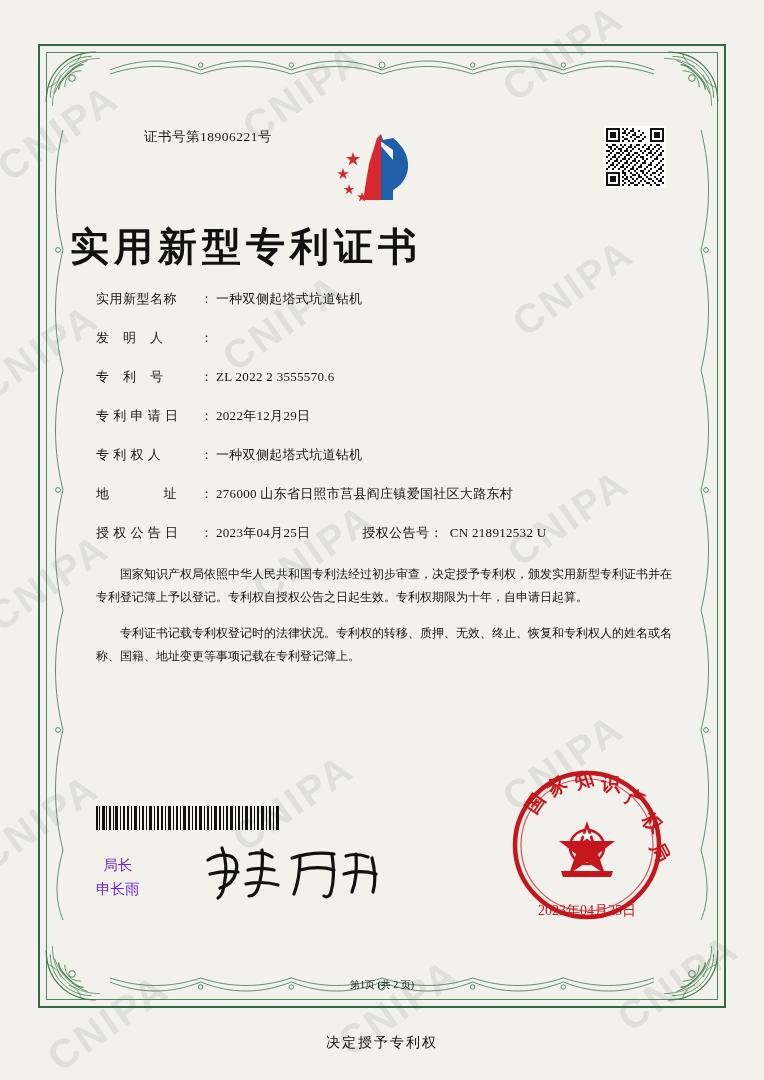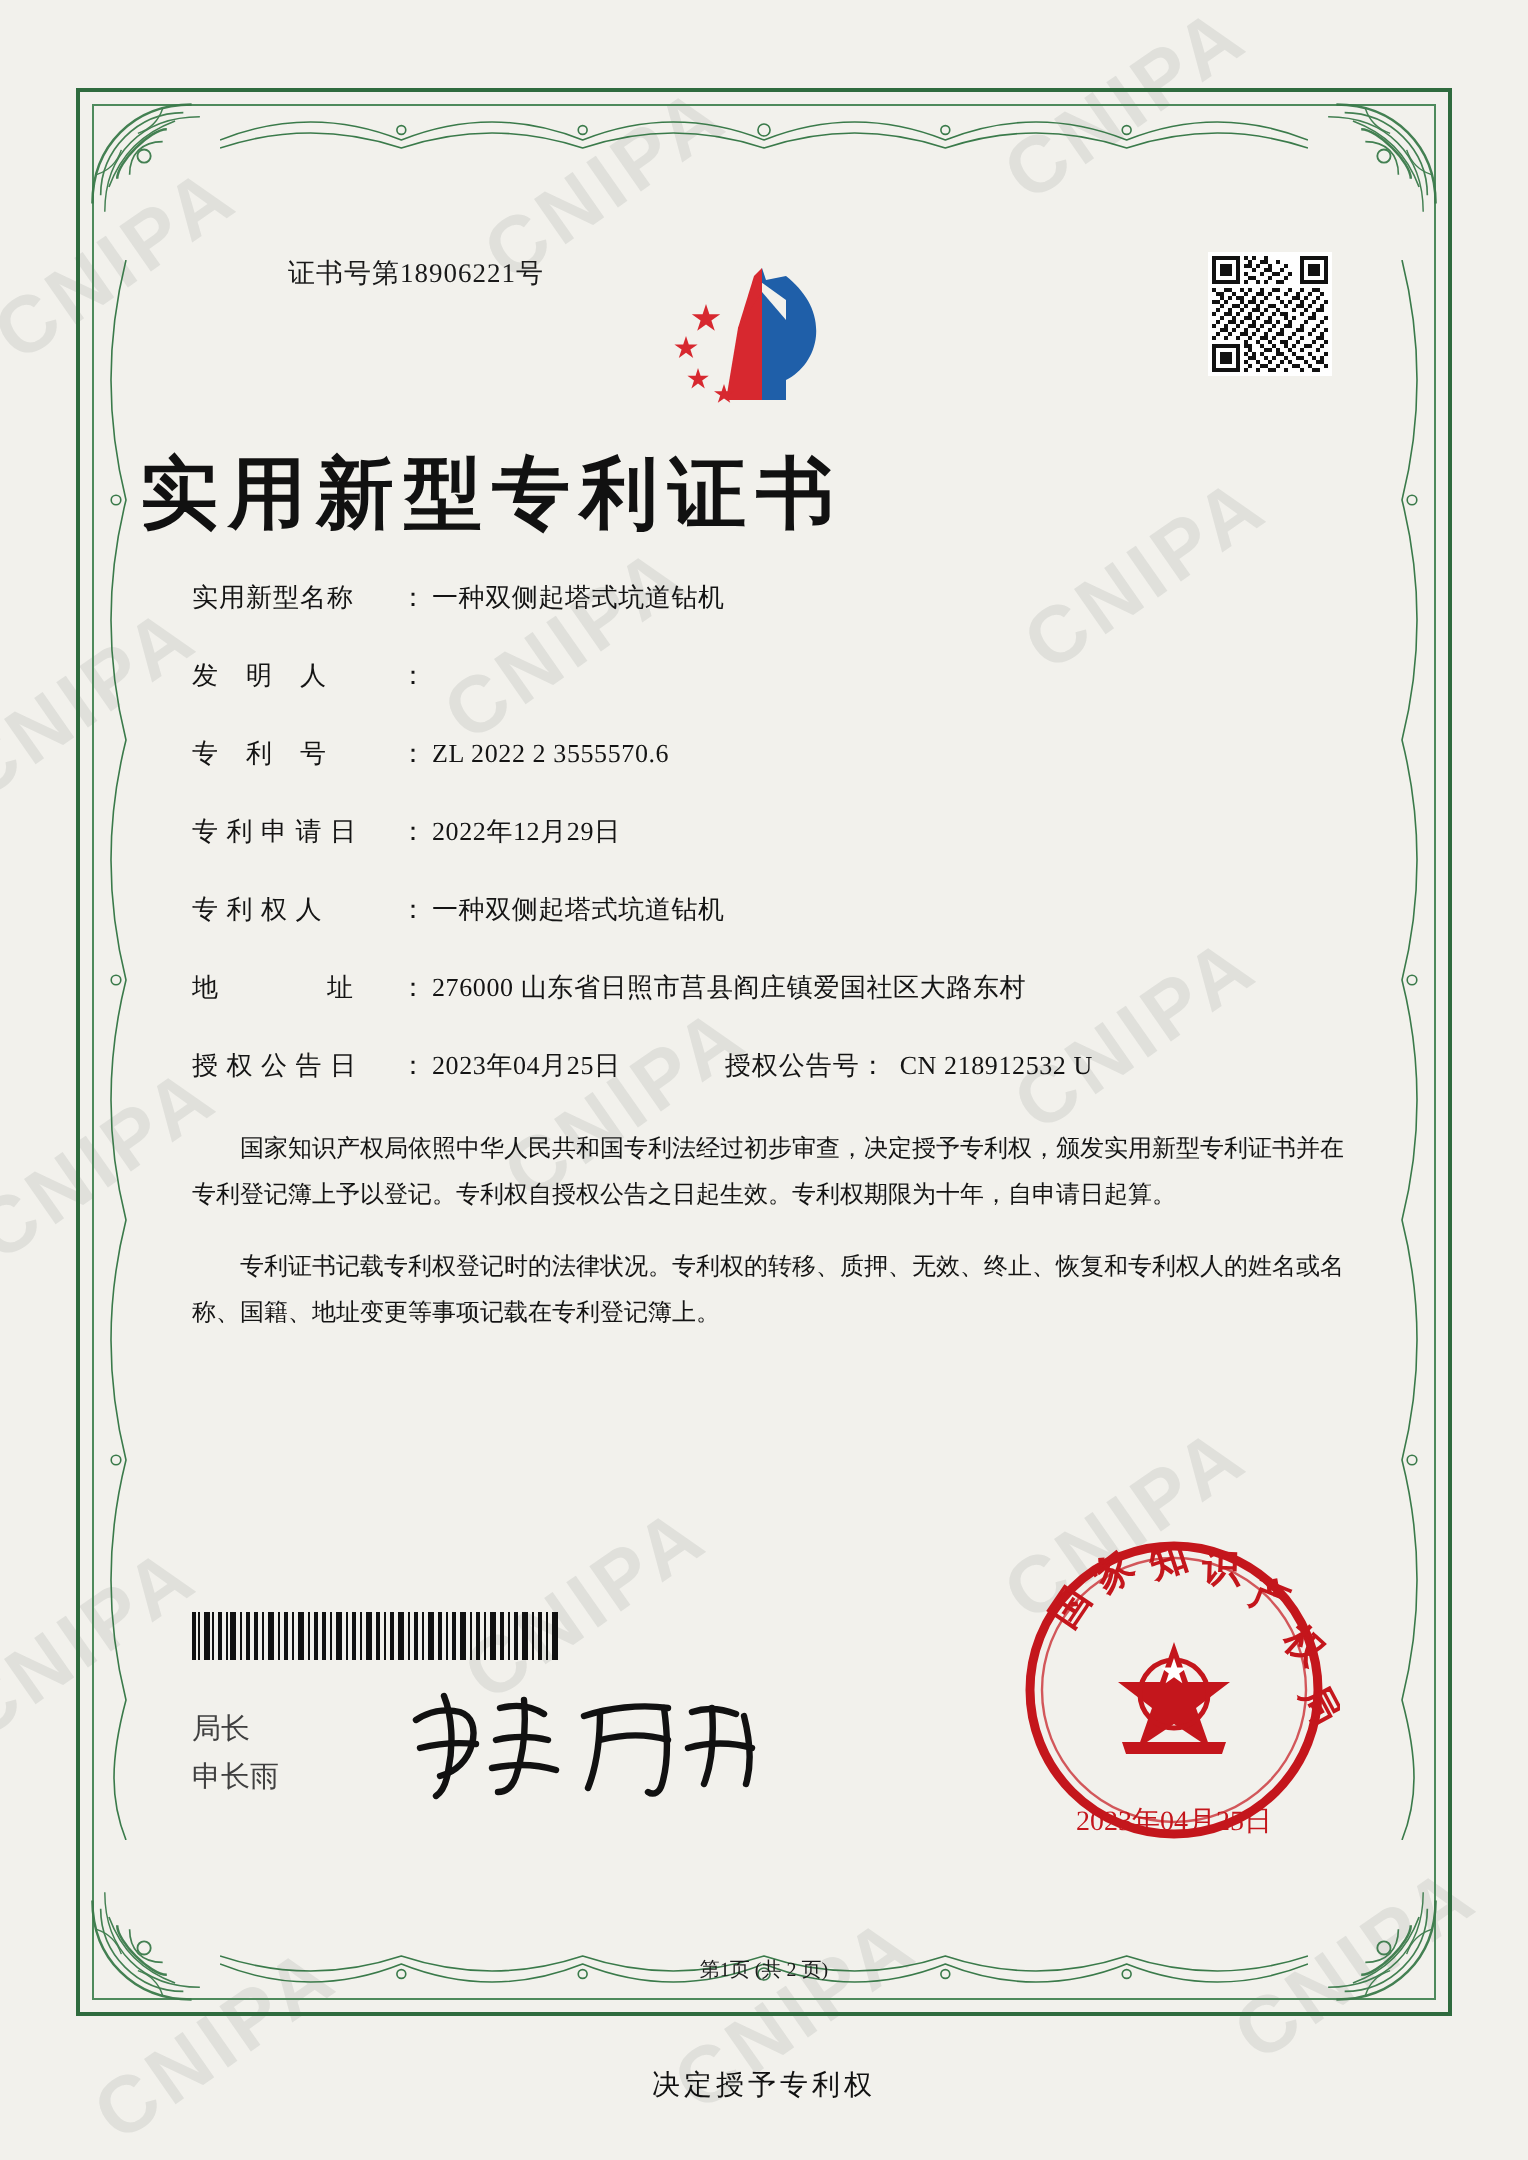--- a/index.html
+++ b/index.html
@@ -194,22 +194,23 @@
     width: 185px;
     height: 24px;
   }
   .barcode svg { width: 100%; height: 100%; display: block; }
 
   .sign-block {
     position: absolute;
     left: 26px;
     bottom: 68px;
     font-size: 14.5px;
-    color: #404040;
+    color: #6d28d9;
     line-height: 1.7;
+    text-align: center;
   }
 
   .signature {
     position: absolute;
     left: 130px;
     bottom: 66px;
     width: 190px;
     height: 66px;
     color: #111;
   }

